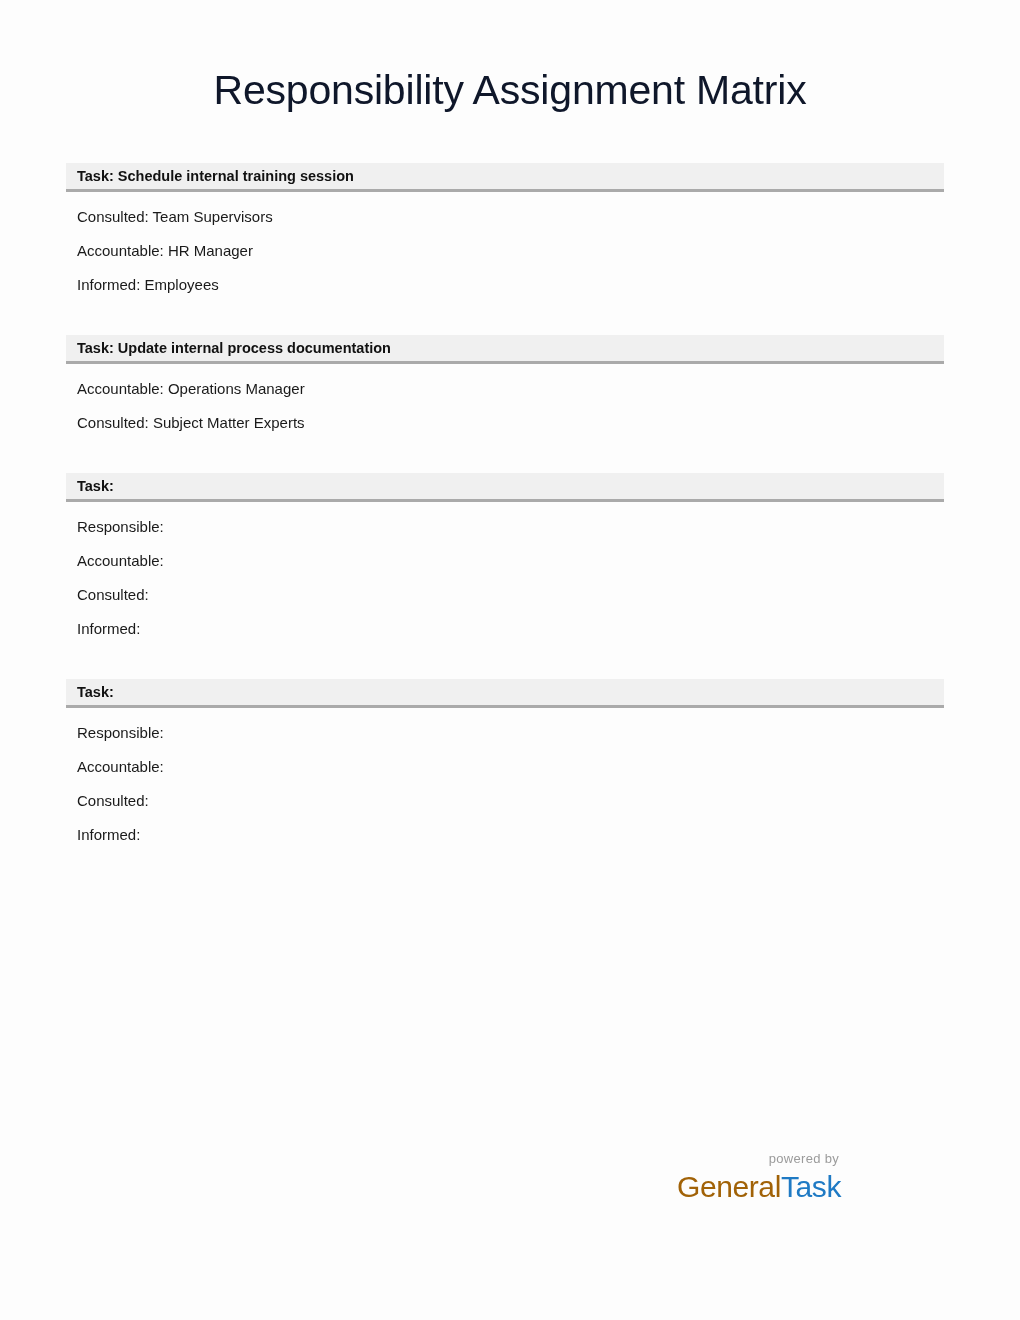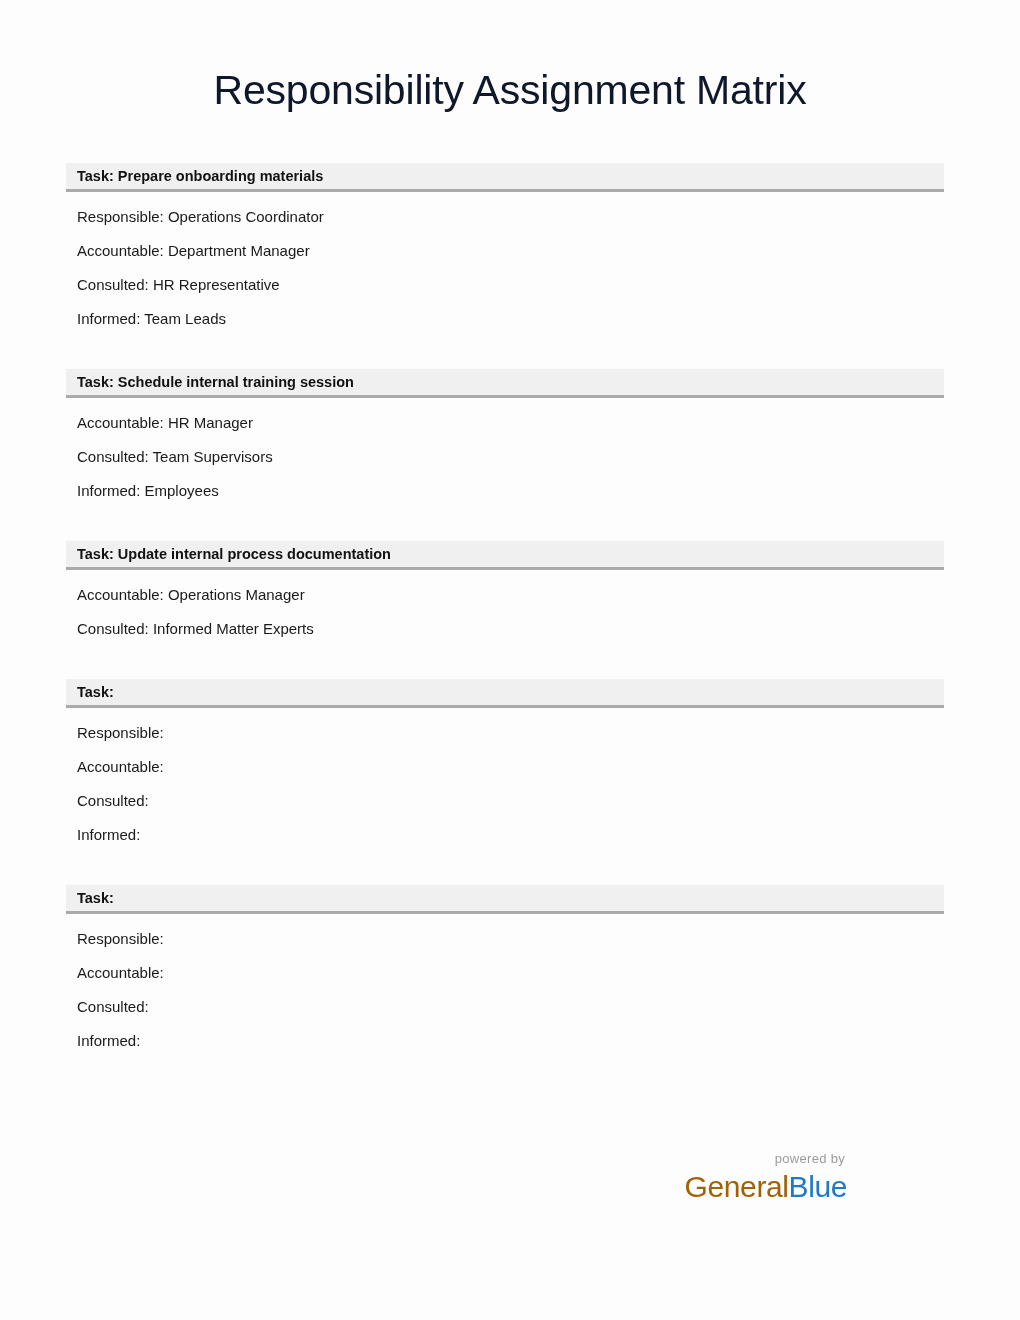--- a/index.html
+++ b/index.html
@@ -64,21 +64,21 @@
     height: 34px;
     display: flex;
     align-items: center;
     padding-left: 11px;
     font-size: 15px;
     color: #1a1a1a;
     white-space: pre;
   }
   .footer {
     position: absolute;
-    left: 11px;
+    left: 5px;
     top: 1152px;
     width: 912px;
     padding-right: 76px;
     box-sizing: border-box;
     text-align: right;
   }
   .powered-by {
     font-size: 13px;
     color: #9b9b9b;
     letter-spacing: 0.3px;
@@ -100,50 +100,39 @@
 </style>
 </head>
 <body>
 
 <div class="page">
 
   <div class="doc-title">Responsibility Assignment Matrix</div>
 
   <div class="content">
 
-    <div class="task-block">
-      <div class="task-header">
-        <span class="task-header-text">Task: Prepare onboarding materials</span>
-      </div>
-      <div class="task-rows">
-        <div class="task-row">Responsible: Operations Coordinator</div>
-        <div class="task-row">Accountable: Department Manager</div>
-        <div class="task-row">Consulted: HR Representative</div>
-        <div class="task-row">Informed: Team Leads</div>
-      </div>
-    </div>
 
     <div class="task-block">
       <div class="task-header">
         <span class="task-header-text">Task: Schedule internal training session</span>
       </div>
       <div class="task-rows">
+        <div class="task-row">Consulted: Team Supervisors</div>
         <div class="task-row">Accountable: HR Manager</div>
-        <div class="task-row">Consulted: Team Supervisors</div>
         <div class="task-row">Informed: Employees</div>
       </div>
     </div>
 
     <div class="task-block">
       <div class="task-header">
         <span class="task-header-text">Task: Update internal process documentation</span>
       </div>
       <div class="task-rows">
         <div class="task-row">Accountable: Operations Manager</div>
-        <div class="task-row">Consulted: Informed Matter Experts</div>
+        <div class="task-row">Consulted: Subject Matter Experts</div>
       </div>
     </div>
 
     <div class="task-block">
       <div class="task-header">
         <span class="task-header-text">Task:</span>
       </div>
       <div class="task-rows">
         <div class="task-row">Responsible:</div>
         <div class="task-row">Accountable:</div>
@@ -162,17 +151,17 @@
         <div class="task-row">Consulted:</div>
         <div class="task-row">Informed:</div>
       </div>
     </div>
 
   </div>
 
   <div class="footer">
     <div class="powered-by">powered by</div>
     <div class="logo">
-      <span class="logo-general">General</span><span class="logo-blue">Blue</span>
+      <span class="logo-general">General</span><span class="logo-blue">Task</span>
     </div>
   </div>
 
 </div>
 
 </body></html>

